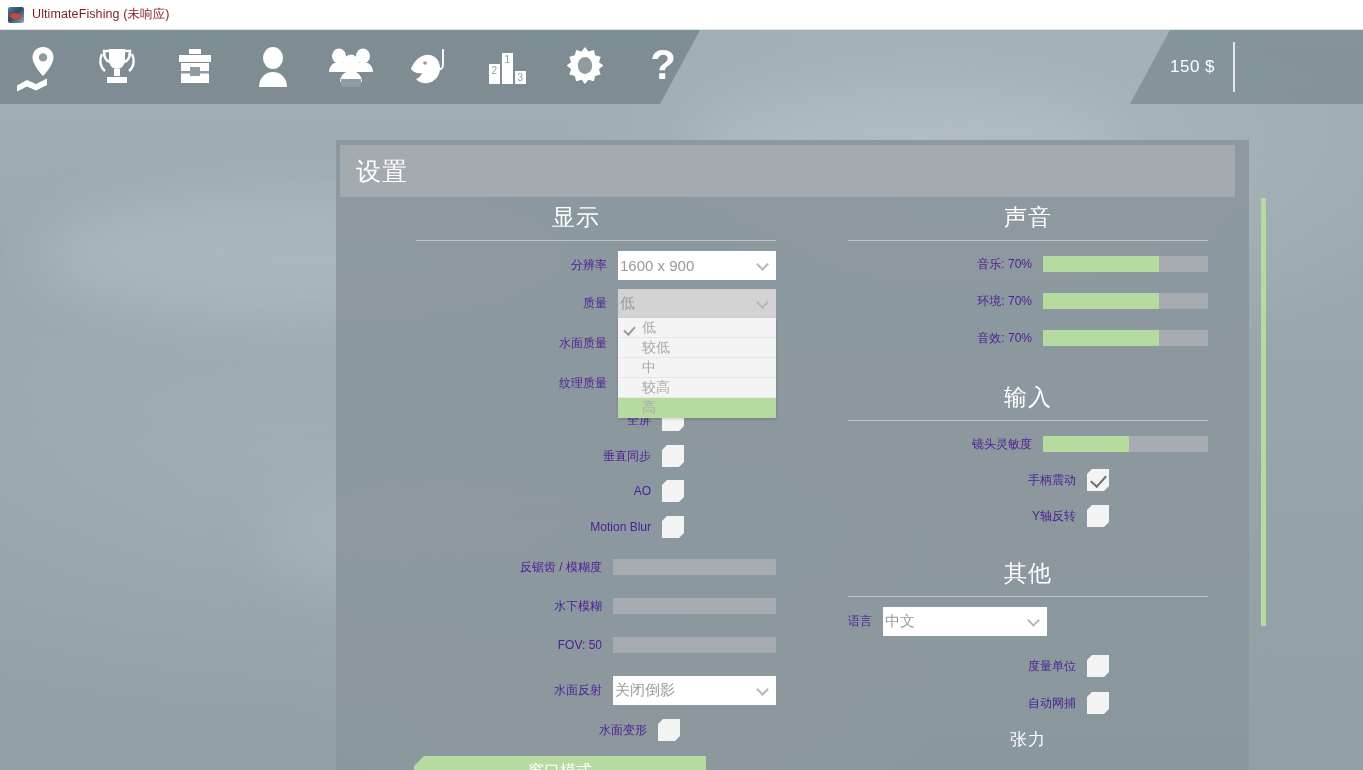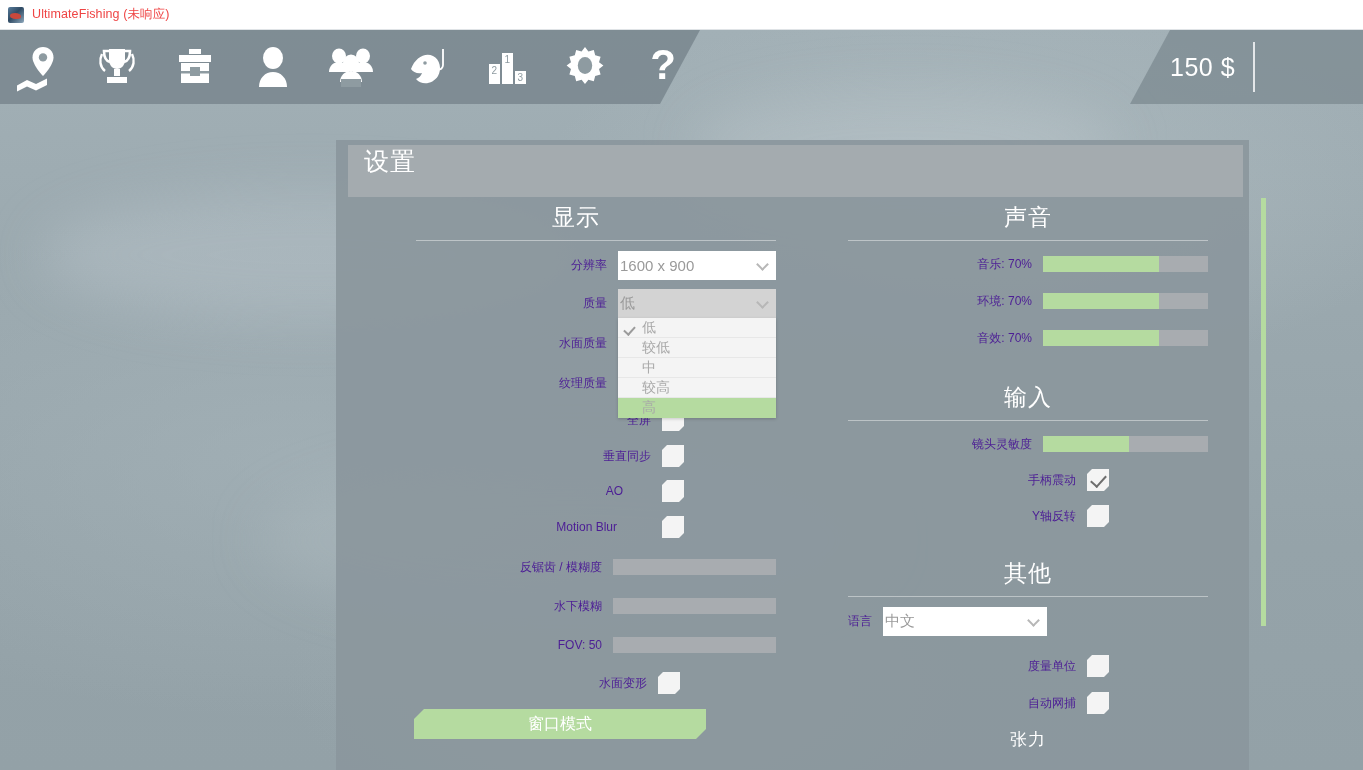--- a/index.html
+++ b/index.html
@@ -25,21 +25,21 @@
     background: linear-gradient(135deg,#5b7f9e 0%,#2e4a63 45%,#8fa9bd 100%);
     border-radius: 2px;
     position: relative; overflow: hidden;
   }
   #titlebar .app-icon::after {
     content: ""; position: absolute; left: 2px; top: 6px;
     width: 11px; height: 6px; border-radius: 50% 60% 40% 55%;
     background: #c8483c;
   }
   #titlebar .title-text {
-    font-size: 12.5px; color: #ef4444; letter-spacing: .1px;
+    font-size: 12.5px; color: #7f1d1d; letter-spacing: .1px;
     white-space: nowrap;
     text-align: center;
   }
 
   
   #game-bg {
     position: absolute; left: 0; top: 30px; width: 1363px; height: 740px;
     background:
       radial-gradient(900px 420px at 22% 58%, rgba(168,182,188,.55) 0%, rgba(150,165,172,0) 62%),
       radial-gradient(700px 300px at 72% 22%, rgba(186,198,202,.45) 0%, rgba(150,165,172,0) 64%),
@@ -65,21 +65,21 @@
     background: rgba(122,136,143,.88);
     clip-path: polygon(0 0, 700px 0, 660px 74px, 0 74px);
   }
   #hud-right {
     position: absolute; right: 0; top: 0; width: 233px; height: 74px;
     background: rgba(122,136,143,.72);
     clip-path: polygon(40px 0, 233px 0, 233px 74px, 0 74px);
     display: flex; align-items: center; justify-content: flex-start;
   }
   #hud-right .money {
-    color: #ffffff; font-size: 25px; letter-spacing: .5px;
+    color: #ffffff; font-size: 17px; letter-spacing: .5px;
     margin-left: 40px;
   }
   #hud-right .divider {
     width: 2px; height: 50px; background: rgba(255,255,255,.78);
     margin-left: 18px;
   }
   #toolbar {
     position: absolute; left: 0; top: 0; height: 74px;
     display: flex; align-items: center; gap: 0;
   }
@@ -92,23 +92,23 @@
 
   
   #settings-panel {
     position: absolute; left: 336px; top: 140px;
     width: 913px; height: 630px;
     background: rgba(139,151,157,.93);
     z-index: 30;
     overflow: hidden;
   }
   #panel-header {
-    position: absolute; left: 12px; top: 5px; width: 895px; height: 52px;
+    position: absolute; left: 4px; top: 5px; width: 895px; height: 52px;
     background: rgba(165,172,176,.95);
-    display: flex; align-items: flex-start;
+    display: flex; align-items: center;
   }
   #panel-header .panel-title {
     color: #ffffff; font-size: 25px; margin-left: 16px; letter-spacing: 1px;
   }
   #panel-body {
     position: absolute; left: 0; top: 62px; width: 913px; height: 568px;
   }
   .column { position: absolute; top: 0; }
   #col-display { left: 40px; width: 400px; }
   #col-right   { left: 512px; width: 360px; }
@@ -393,25 +393,25 @@
       </div>
 
       <div class="row" style="margin-top:9px;">
         <span class="lbl">全屏</span>
         <div class="cbx" style="margin-right:92px;"></div>
       </div>
       <div class="row" style="margin-top:10px;">
         <span class="lbl">垂直同步</span>
         <div class="cbx" style="margin-right:92px;"></div>
       </div>
-      <div class="row" style="margin-top:4px;gap:28px;">
+      <div class="row" style="margin-top:4px;">
         <span class="lbl">AO</span>
         <div class="cbx" style="margin-right:92px;"></div>
       </div>
-      <div class="row" style="margin-top:10px;gap:34px;">
+      <div class="row" style="margin-top:10px;">
         <span class="lbl">Motion Blur</span>
         <div class="cbx" style="margin-right:92px;"></div>
       </div>
 
       <div class="row" style="margin-top:14px;">
         <span class="lbl">反锯齿 / 模糊度</span>
         <div class="sld" style="width:163px;">
           <div class="fill" style="width:0%"></div>
         </div>
       </div>
@@ -421,20 +421,27 @@
           <div class="fill" style="width:0%"></div>
         </div>
       </div>
       <div class="row" style="margin-top:13px;">
         <span class="lbl">FOV: 50</span>
         <div class="sld" style="width:163px;">
           <div class="fill" style="width:0%"></div>
         </div>
       </div>
 
+      <div class="row" style="margin-top:18px;">
+        <span class="lbl">水面反射</span>
+        <div class="dd" style="width:163px;">
+          <span class="dd-val">关闭倒影</span>
+          <span class="chev"></span>
+        </div>
+      </div>
 
       <div class="row" style="margin-top:12px;">
         <span class="lbl">水面变形</span>
         <div class="cbx" style="margin-right:96px;"></div>
       </div>
 
       <div class="btn-green" style="width:292px;margin:13px 0 0 38px;">
         <span>窗口模式</span>
       </div>
     </div>

